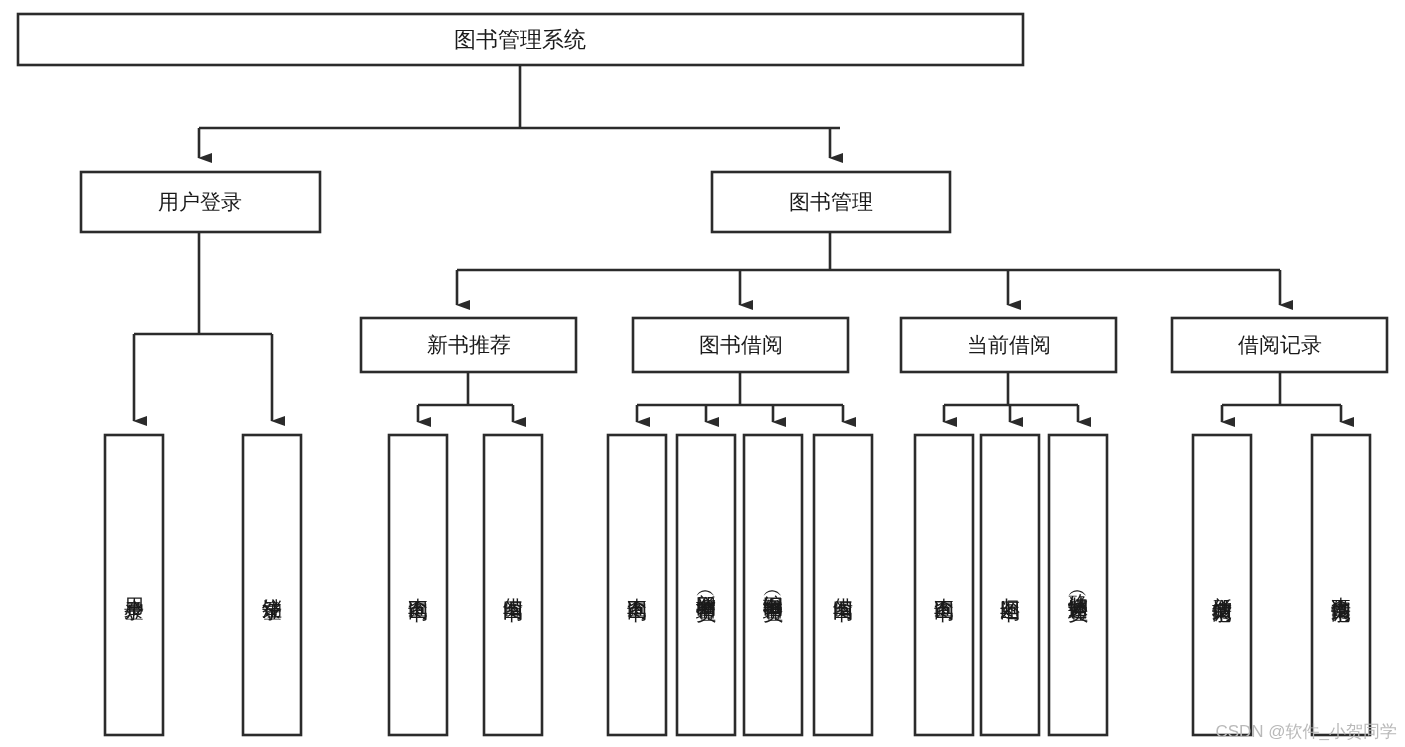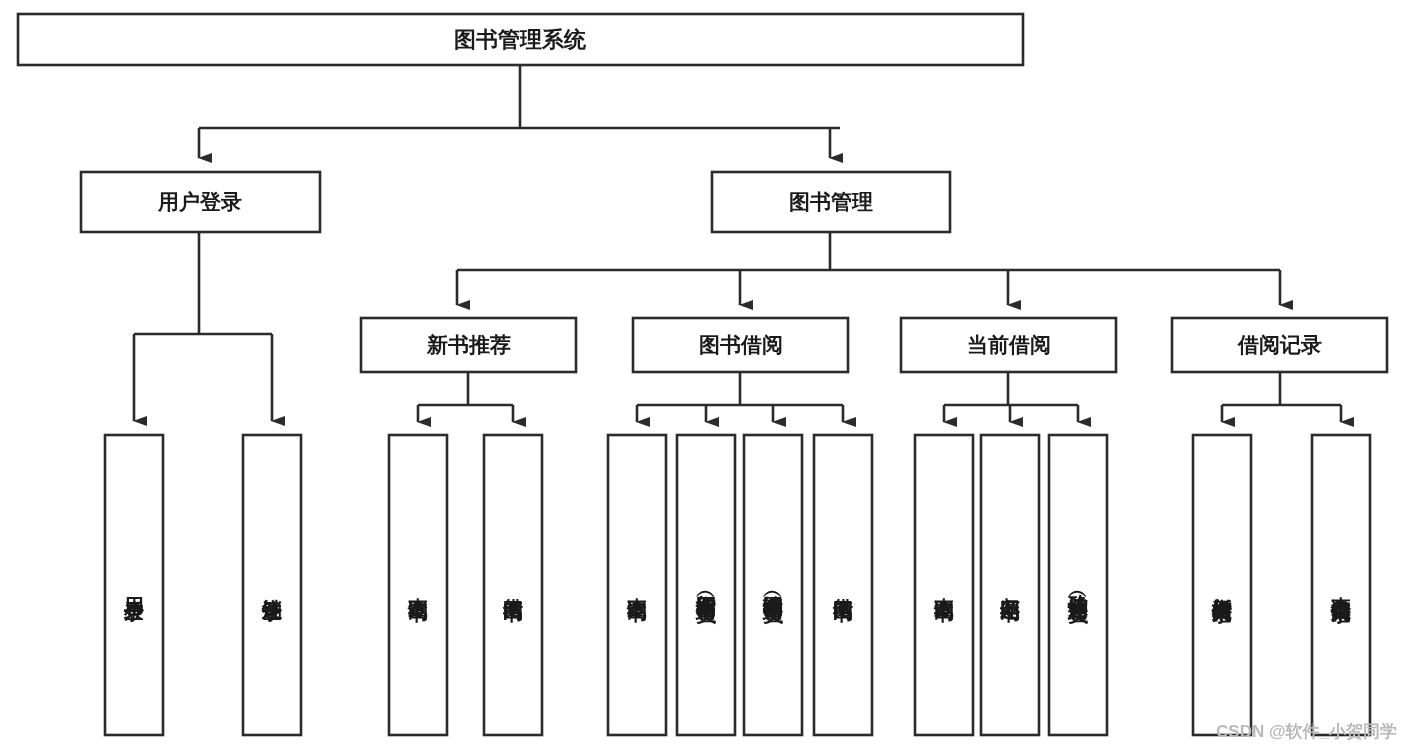--- a/index.html
+++ b/index.html
@@ -1,21 +1,21 @@
 <!DOCTYPE html>
 <html><head>
 <meta charset="utf-8">
 <style>
   html,body{margin:0;padding:0;background:#ffffff;}
   body{
     width:1405px;height:747px;
     font-family:"Liberation Sans","DejaVu Sans",sans-serif;
     overflow:hidden;
   }
-  #stage{position:relative;width:1405px;height:747px;background:#fff;font-weight:bold;}
+  #stage{position:relative;width:1405px;height:747px;background:#fff;}
   svg#diagram{position:absolute;left:0;top:0;width:1405px;height:747px;}
   .nodebox{fill:#ffffff;stroke:#2b2b2b;stroke-width:2.6;}
   .conn{stroke:#2b2b2b;stroke-width:2.6;fill:none;stroke-linecap:butt;}
   .arrowhead{fill:#2b2b2b;stroke:none;}
   text.hlabel{
     font-family:"Liberation Sans","DejaVu Sans",sans-serif;
     font-size:21px;fill:#1a1a1a;text-anchor:middle;dominant-baseline:middle;
   }
   text.rootlabel{
     font-family:"Liberation Sans","DejaVu Sans",sans-serif;

